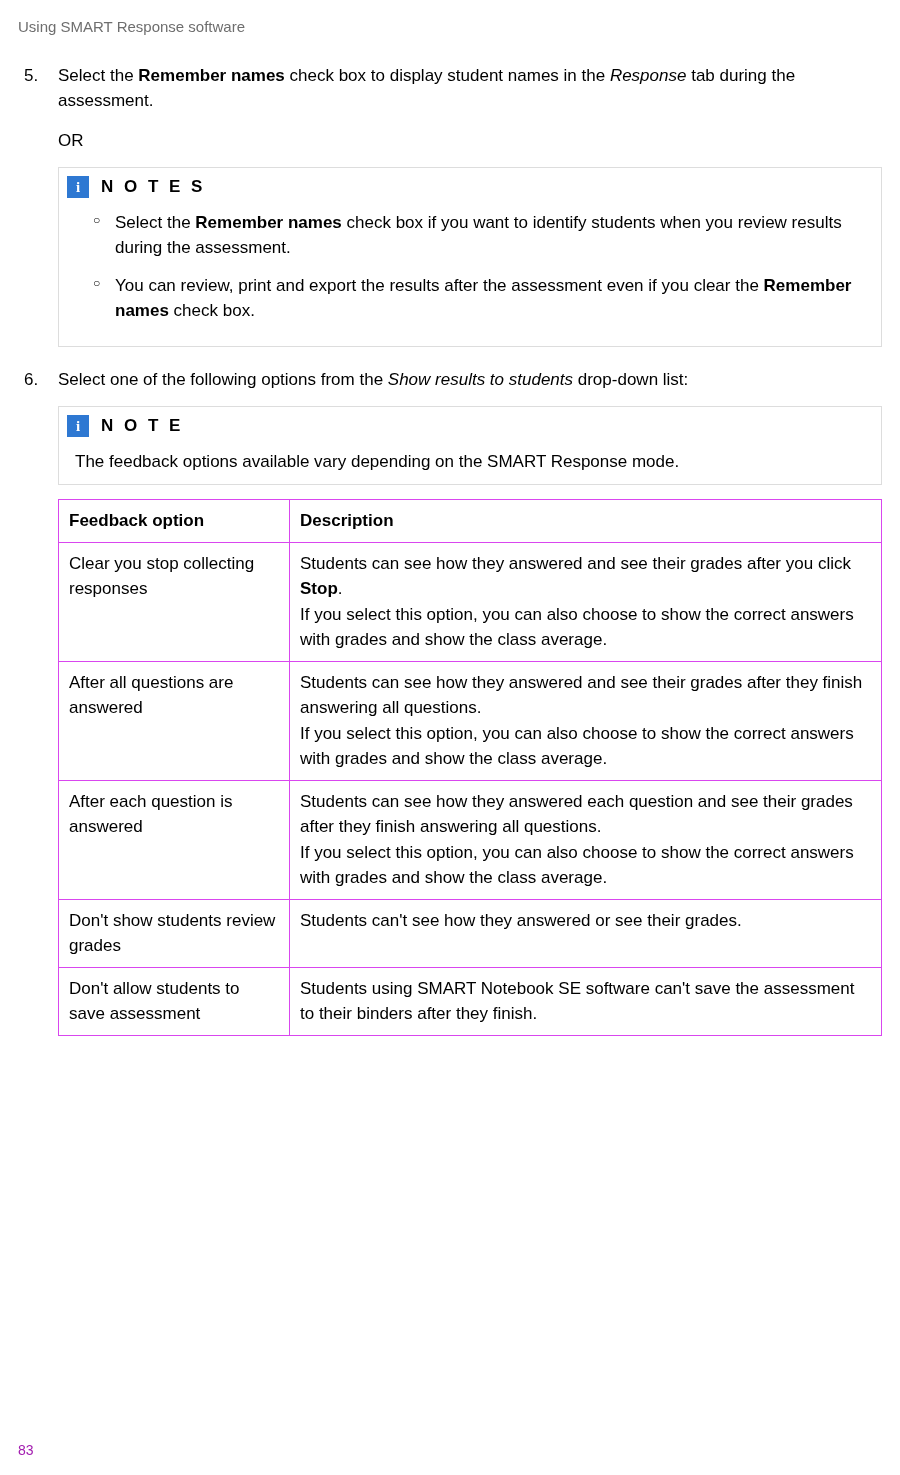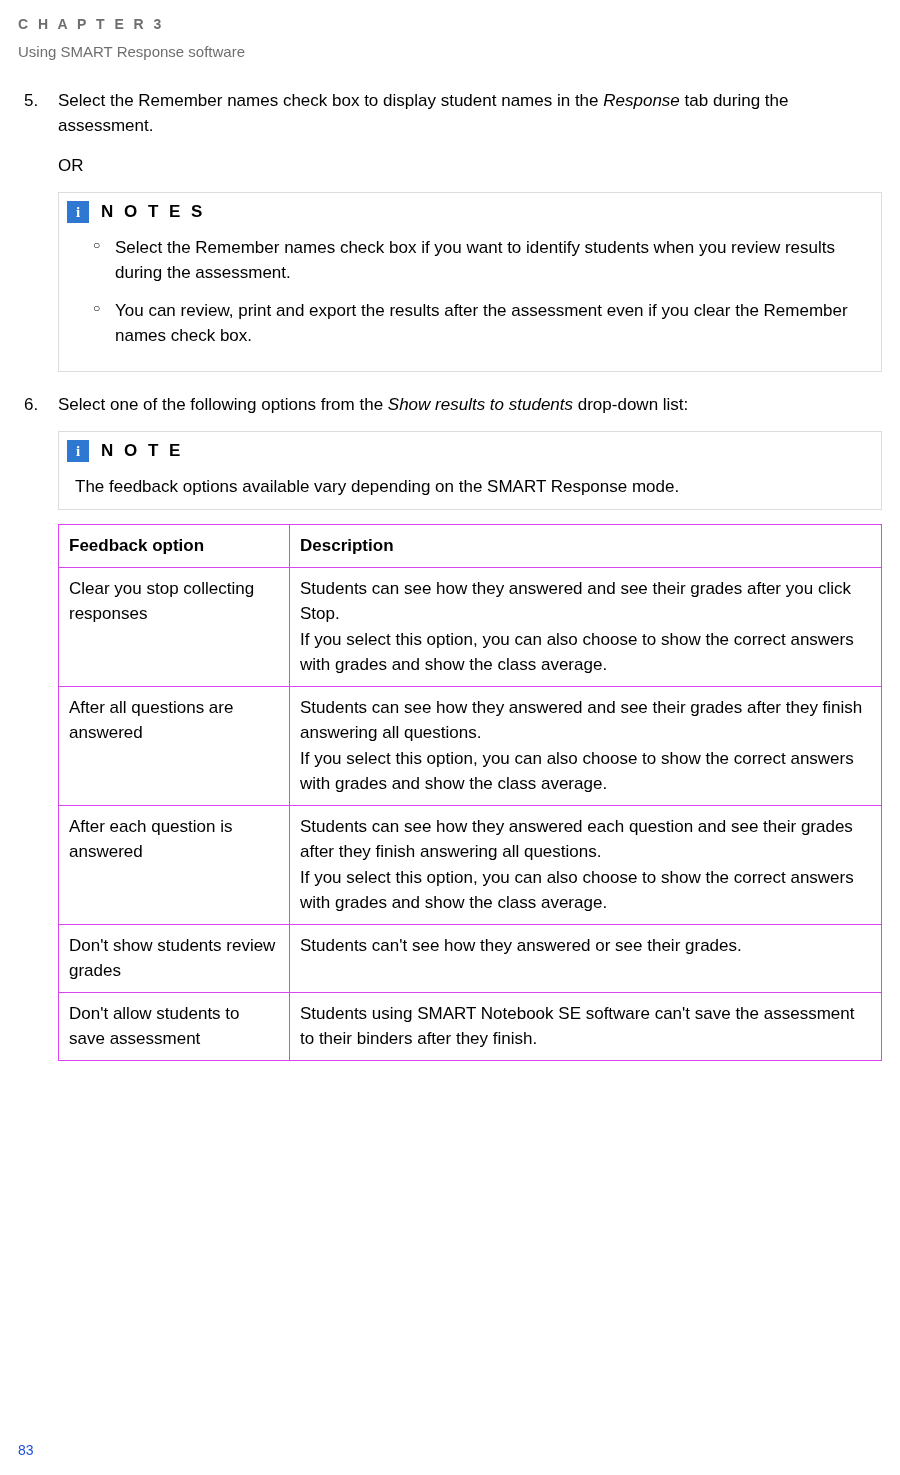--- a/index.html
+++ b/index.html
@@ -107,36 +107,35 @@
   table.feedback th, table.feedback td {
     border: 1px solid #d946ef;
     padding: 8px 10px;
     text-align: left;
     vertical-align: top;
   }
   table.feedback th {
     font-weight: bold;
   }
   .col-opt { width: 210px; }
-  .bold { font-weight: normal; }
+  .bold { font-weight: bold; }
   .ital { font-style: italic; }
   .page-number {
     position: absolute;
     bottom: 14px;
     left: 18px;
     font-size: 14px;
-    color: #1d4ed8;
+    color: #a21caf;
   }
 </style>
 </head>
 <body>
 
 <div class="page">
 
-  <div class="chapter-label">C H A P T E R  3</div>
   <div class="chapter-sub">Using SMART Response software</div>
 
   <ol class="main-list">
 
     <li>
       <span class="num">5.</span>
 
       <div class="para">
         <span>Select the </span><span class="bold">Remember names</span><span> check box to display student names in the </span><span class="ital">Response</span><span> tab during the assessment.</span>
       </div>

